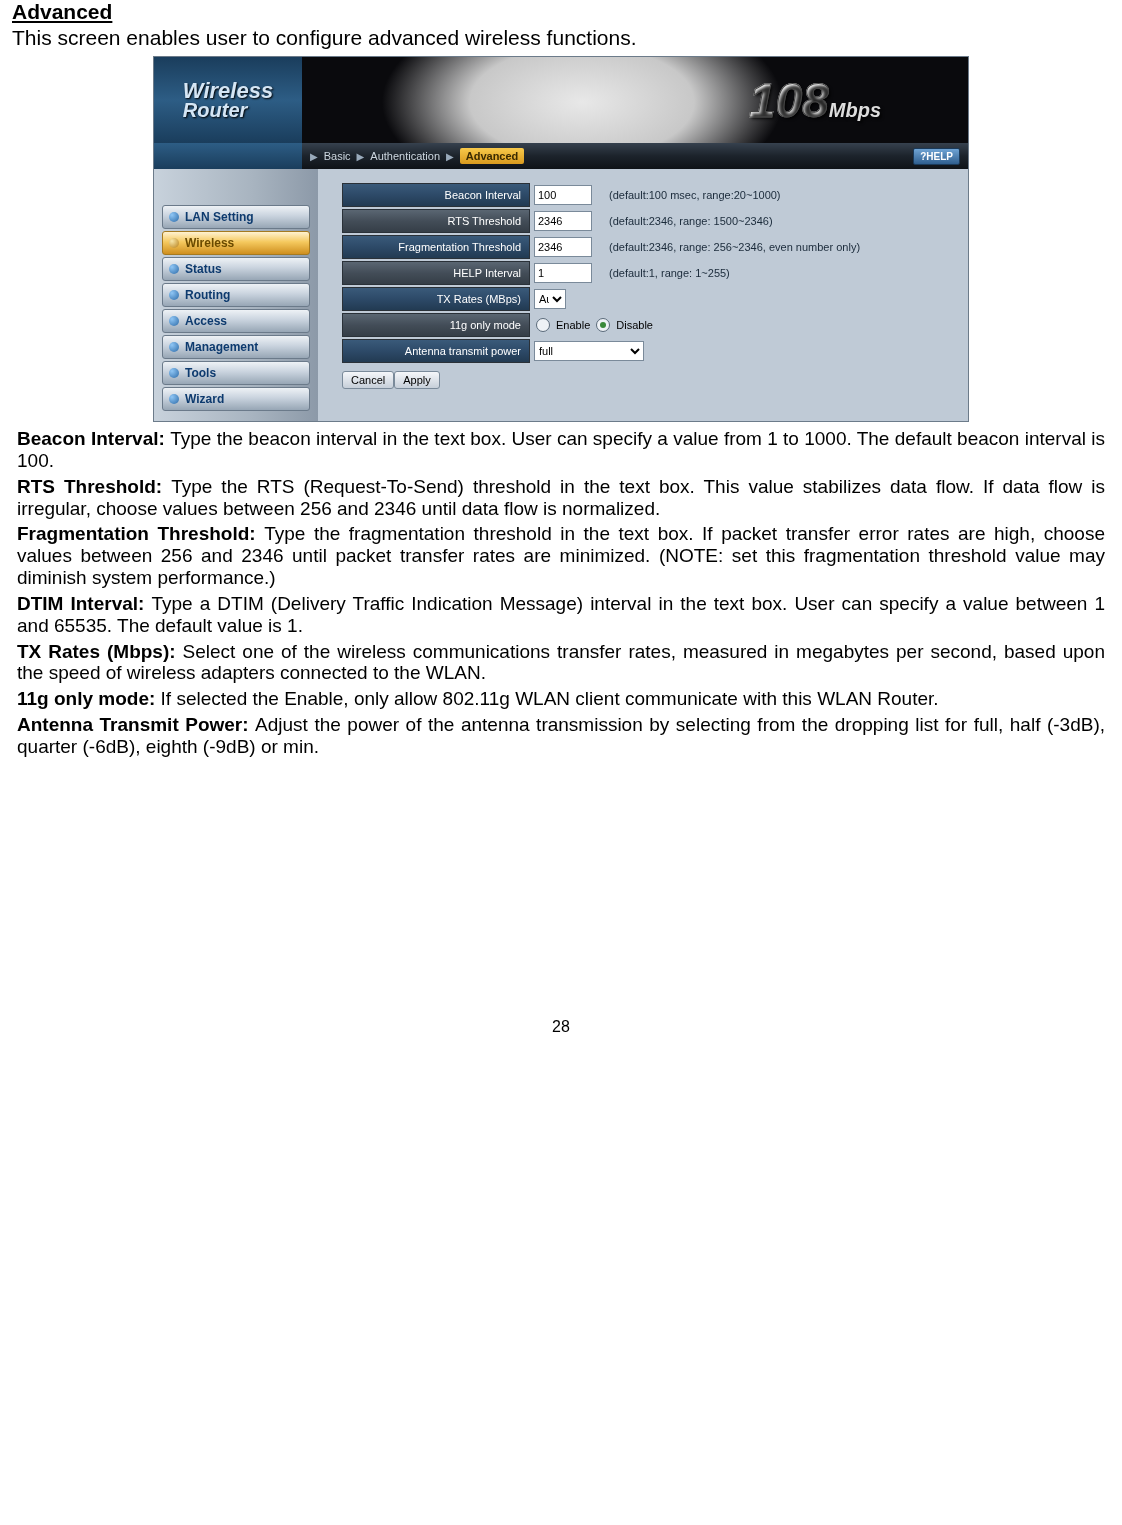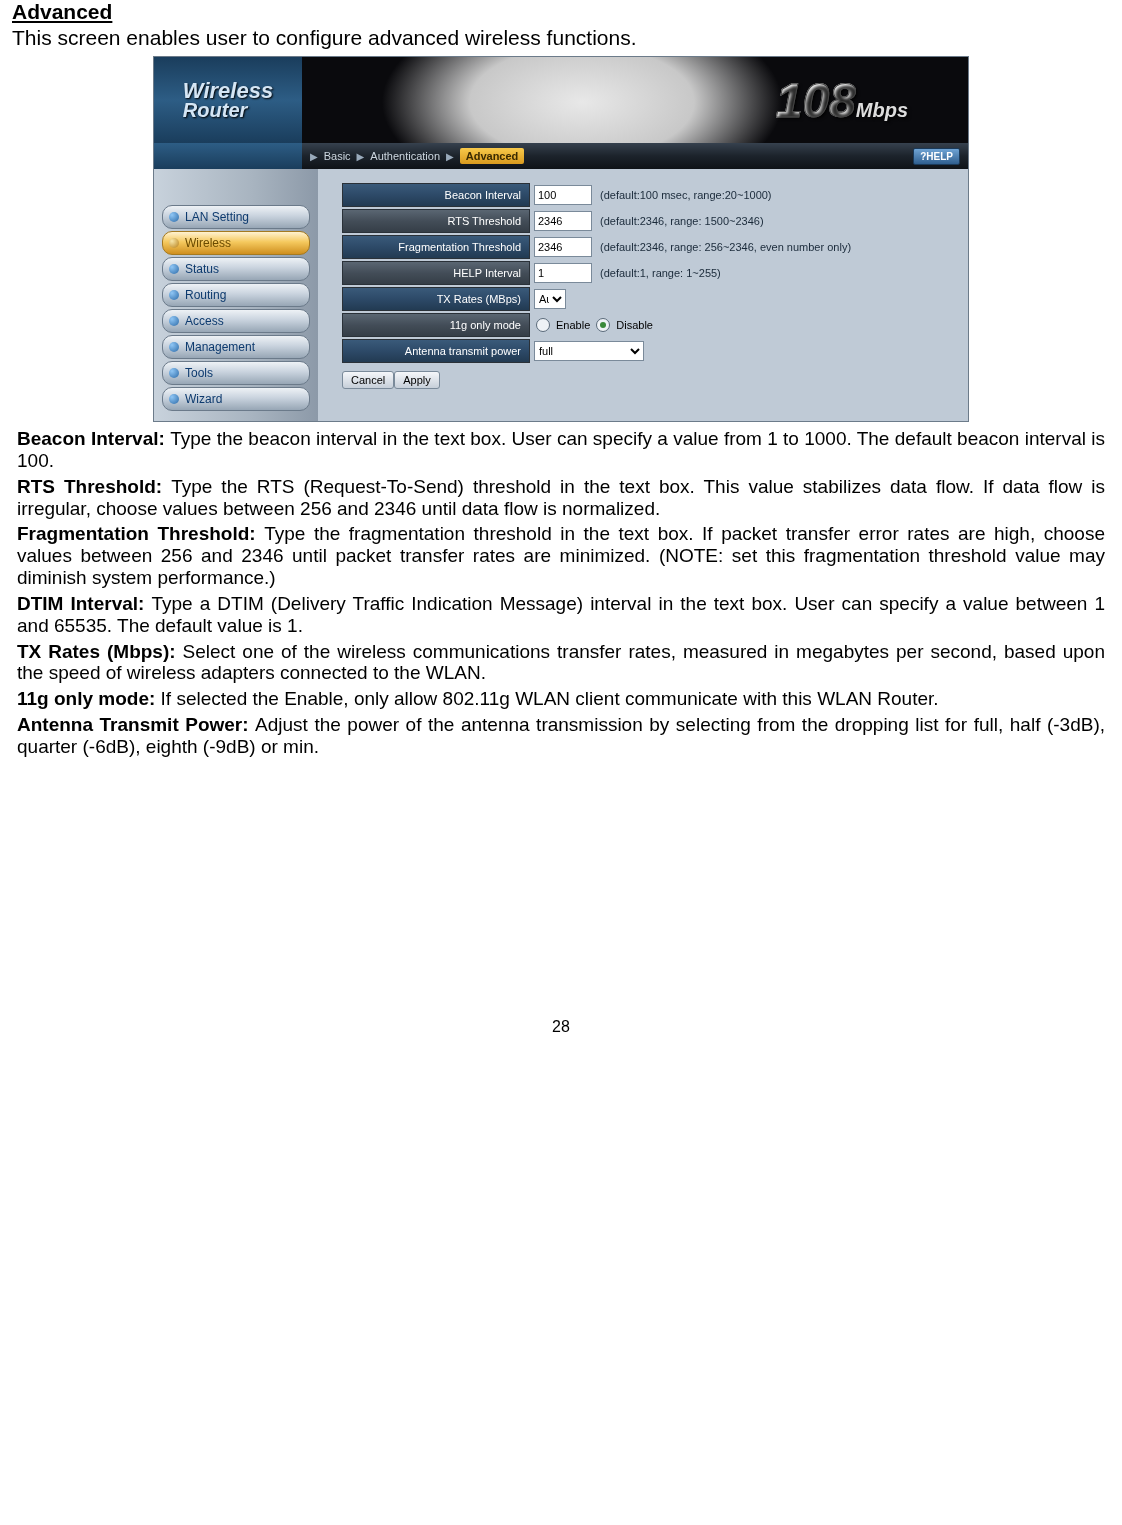--- a/index.html
+++ b/index.html
@@ -65,21 +65,21 @@
   }
   .logo-text .sub {
     font-size: 20px;
   }
   .swoosh {
     flex: 1;
     background: radial-gradient(ellipse 400px 200px at 280px 45px, #e8e8e8 0%, #c8c8c8 28%, #0a0a0d 50%);
     display: flex;
     align-items: center;
     justify-content: flex-end;
-    padding-right: 60px;
+    padding-right: 87px;
   }
   .mbps {
     font-style: italic;
     font-weight: bold;
     color: #eee;
     display: flex;
     align-items: baseline;
     text-shadow: 2px 2px 3px rgba(0,0,0,0.8);
   }
   .mbps .num {
@@ -147,26 +147,26 @@
     background: linear-gradient(90deg,#c8d2dc 0%,#a8b4c0 60%,#8c99a8 100%);
     padding:36px 8px 10px 8px;
     display:flex;
     flex-direction:column;
     gap:2px;
   }
   .nav-item {
     height:22px;
     background: linear-gradient(180deg,#eef2f6 0%,#c9d3de 45%,#97a6b5 100%);
     border:1px solid #6b7a8a;
-    border-radius:10px;
+    border-radius:3px;
     display:flex;
     align-items:center;
     padding:0 6px;
     font-size:12px;
-    font-weight:normal;
+    font-weight:bold;
     color:#0d3a6e;
     cursor:pointer;
   }
   .nav-item.active {
     background: linear-gradient(180deg,#fff2d0 0%,#f5c95e 45%,#cf8f1f 100%);
     color:#6a4a00;
     border-color:#a57a20;
   }
   .nav-dot {
     width:10px;
@@ -209,21 +209,21 @@
     height:18px;
     border:1px solid #7a8a9a;
     background:white;
     font-size:11px;
     padding:0 3px;
     margin-left:4px;
   }
   .hint {
     font-size:11px;
     color:#1a2a3a;
-    margin-left:8px;
+    margin-left:17px;
   }
   .select-small {
     height:20px;
     font-size:11px;
     border:1px solid #7a8a9a;
     background:white;
     margin-left:4px;
   }
   .radio-wrap {
     display:flex;

